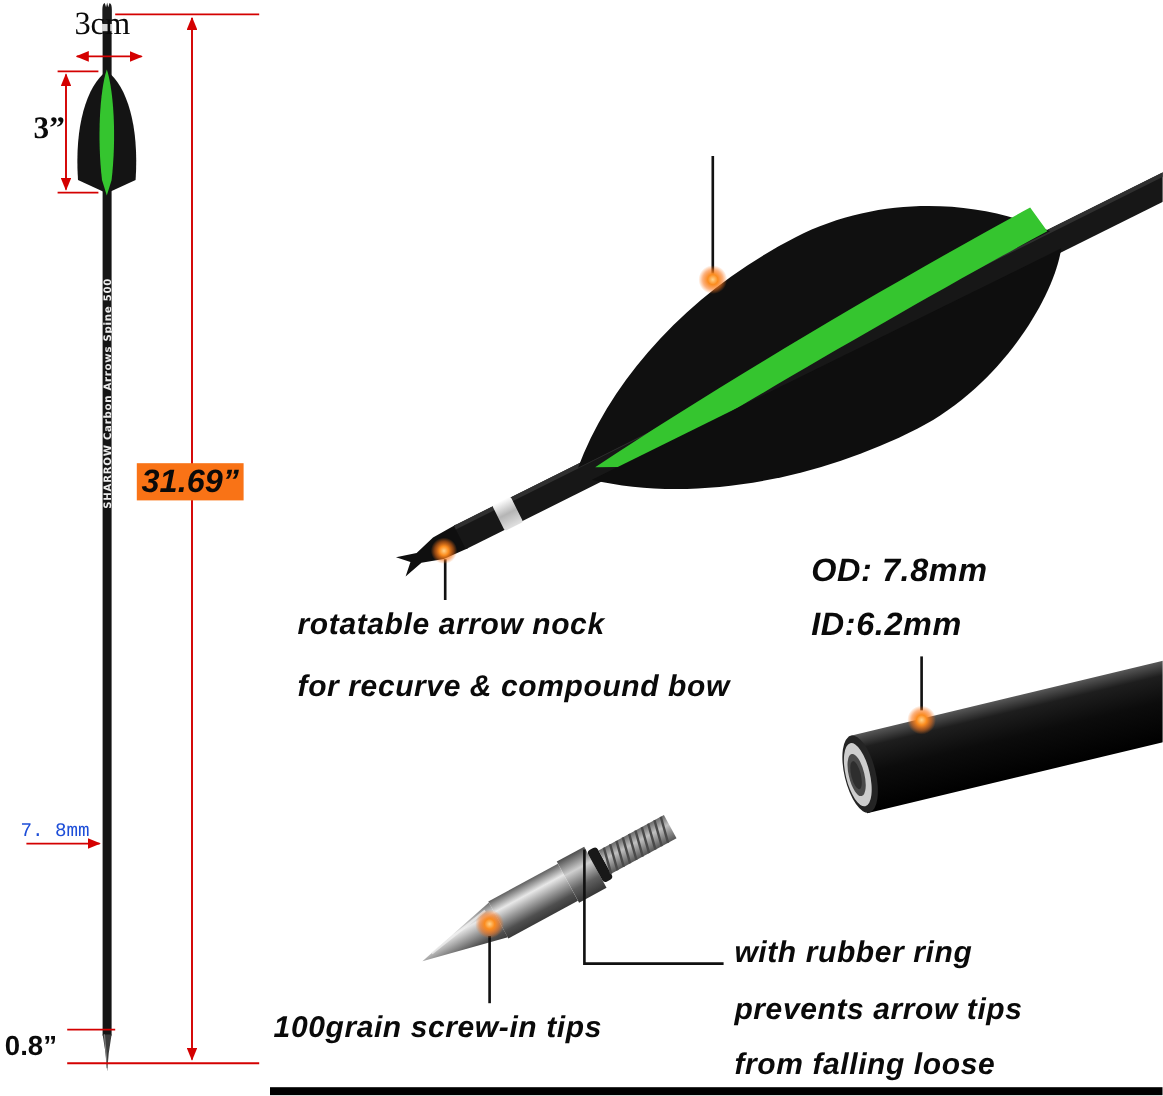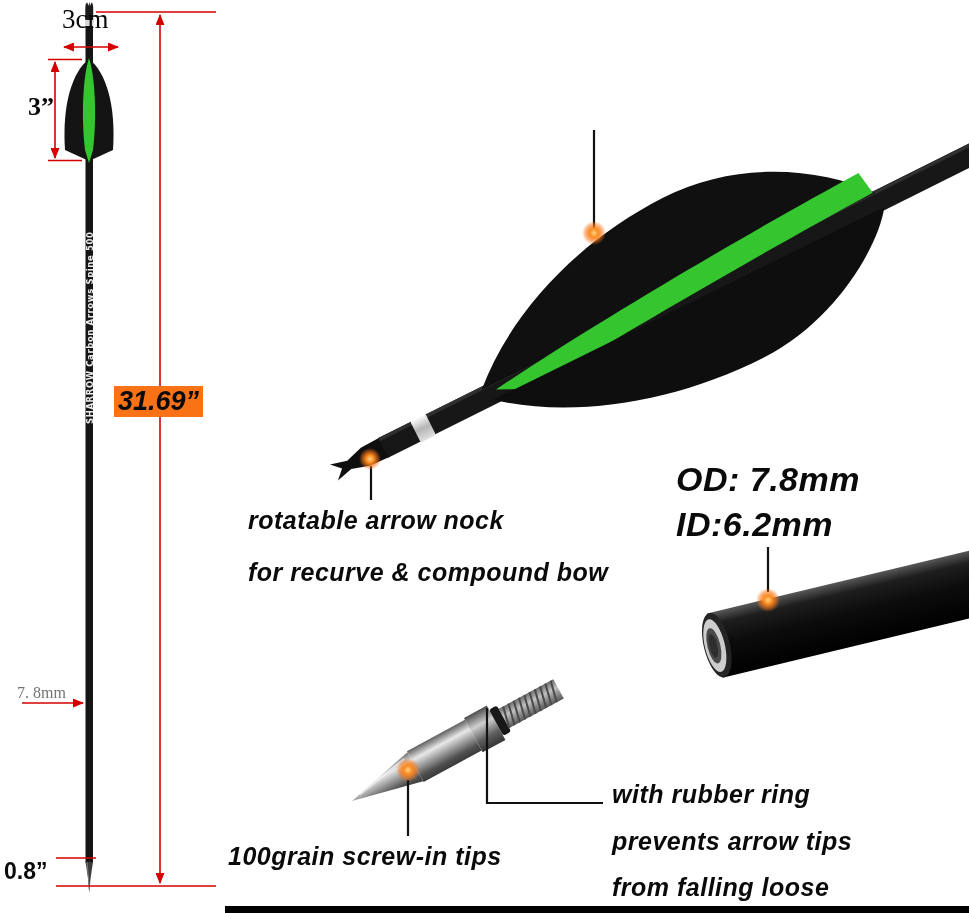--- a/index.html
+++ b/index.html
@@ -1,24 +1,24 @@
 <!DOCTYPE html>
 <html><head>
 <meta charset="utf-8">
 <style>
   html,body{margin:0;padding:0;background:#fff;}
   #stage{position:relative;width:969px;height:913px;background:#fff;overflow:hidden;
          font-family:"Liberation Sans",sans-serif;}
   #stage svg{position:absolute;left:0;top:0;}
   .lbl{position:absolute;color:#0a0a0a;white-space:nowrap;}
   .callout{font-weight:bold;font-style:italic;font-size:25px;letter-spacing:.5px;}
-  .od{font-size:34px;}
+  .od{font-size:27px;}
   .total{font-weight:bold;font-style:italic;font-size:27px;background:#f97316;padding:0 4px;}
   .tiplen{font-weight:bold;font-size:23px;}
-  .dia{font-family:Liberation Serif, serif;font-size:16px;color:#737373;}
+  .dia{font-family:Liberation Mono, monospace;font-size:16px;color:#1d4ed8;}
   .fw{font-family:"Liberation Serif",serif;font-size:27px;}
   .fl{font-family:"Liberation Serif",serif;font-size:26px;font-weight:bold;}
   #bottom-bar{position:absolute;left:225px;top:906px;width:744px;height:7px;background:#000;}
 </style>
 </head>
 <body>
 
 <div id="stage">
 
   <svg width="969" height="913" viewBox="0 0 969 913">

